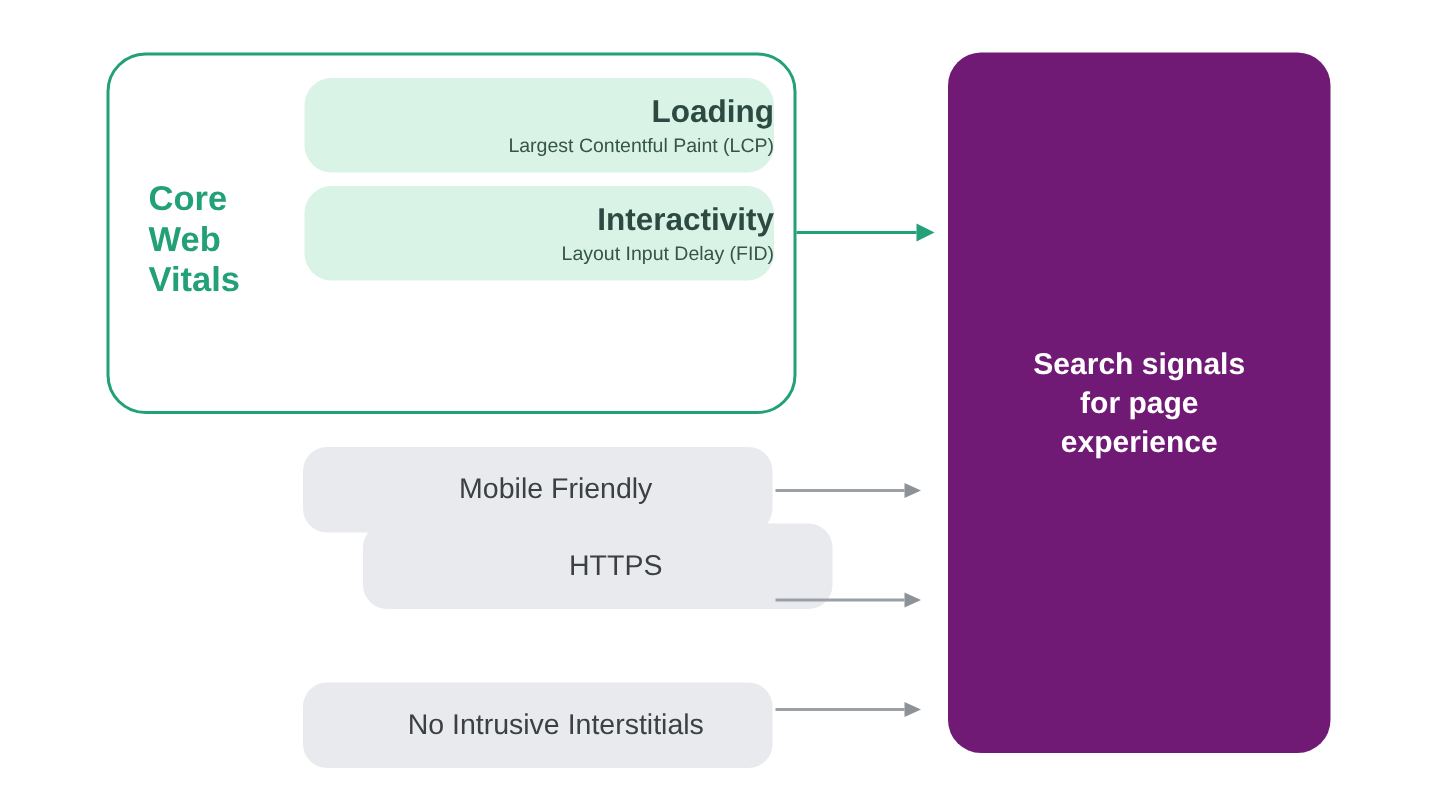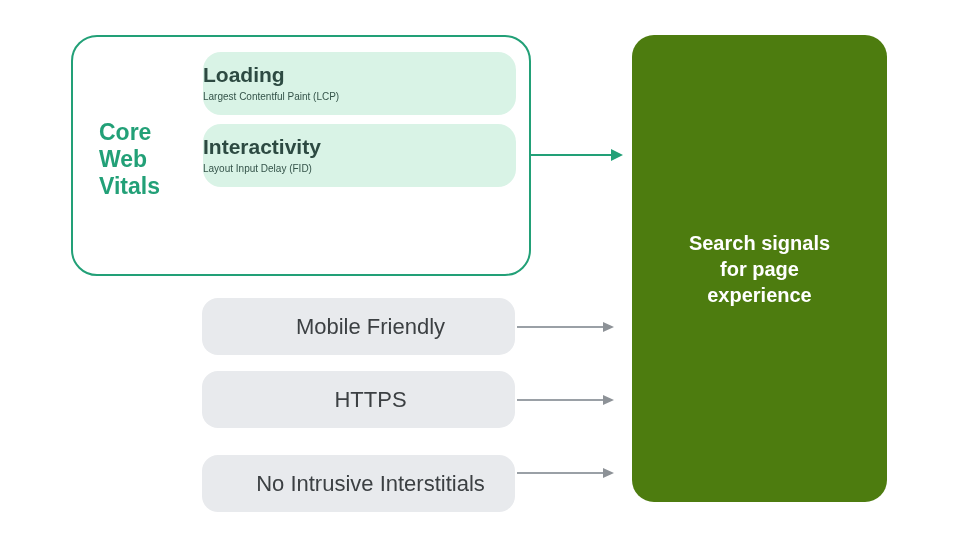--- a/index.html
+++ b/index.html
@@ -34,64 +34,64 @@
   }
 
   .metric-card {
     position: absolute;
     left: 203px;
     width: 313px; height: 63px;
     background: #d9f3e6;
     border-radius: 18px;
     display: flex;
     flex-direction: column;
-    align-items: flex-start;
+    align-items: flex-end;
     justify-content: center;
     gap: 2px;
   }
   .metric-card .metric-title {
     font-size: 21px;
     font-weight: 600;
     color: #2d4a42;
     line-height: 24px;
   }
   .metric-card .metric-subtitle {
-    font-size: 10px;
+    font-size: 13px;
     font-weight: 400;
     color: #35544a;
     line-height: 15px;
   }
   .metric-1 { top: 52px; }
   .metric-2 { top: 124px; }
   .metric-3 { top: 197px; }
 
   
   .signal-card {
     position: absolute;
     left: 202px;
     width: 313px; height: 57px;
     background: #e8eaed;
     border-radius: 16px;
     display: flex;
     align-items: center;
     justify-content: center;
-    font-size: 22px;
+    font-size: 19px;
     color: #3c4043;
     padding-left: 24px;
   }
   .signal-1 { top: 298px; }
-  .signal-2 { top: 371px; }
+  .signal-2 { top: 349px; margin-left: 40px; }
   .signal-3 { top: 455px; }
 
   
   .result-box {
     position: absolute;
     left: 632px; top: 35px;
     width: 255px; height: 467px;
-    background: #4d7c0f;
+    background: #701a75;
     border-radius: 22px;
     display: flex;
     align-items: center;
     justify-content: center;
   }
   .result-label {
     width: 170px;
     text-align: center;
     color: #ffffff;
     font-size: 20px;

